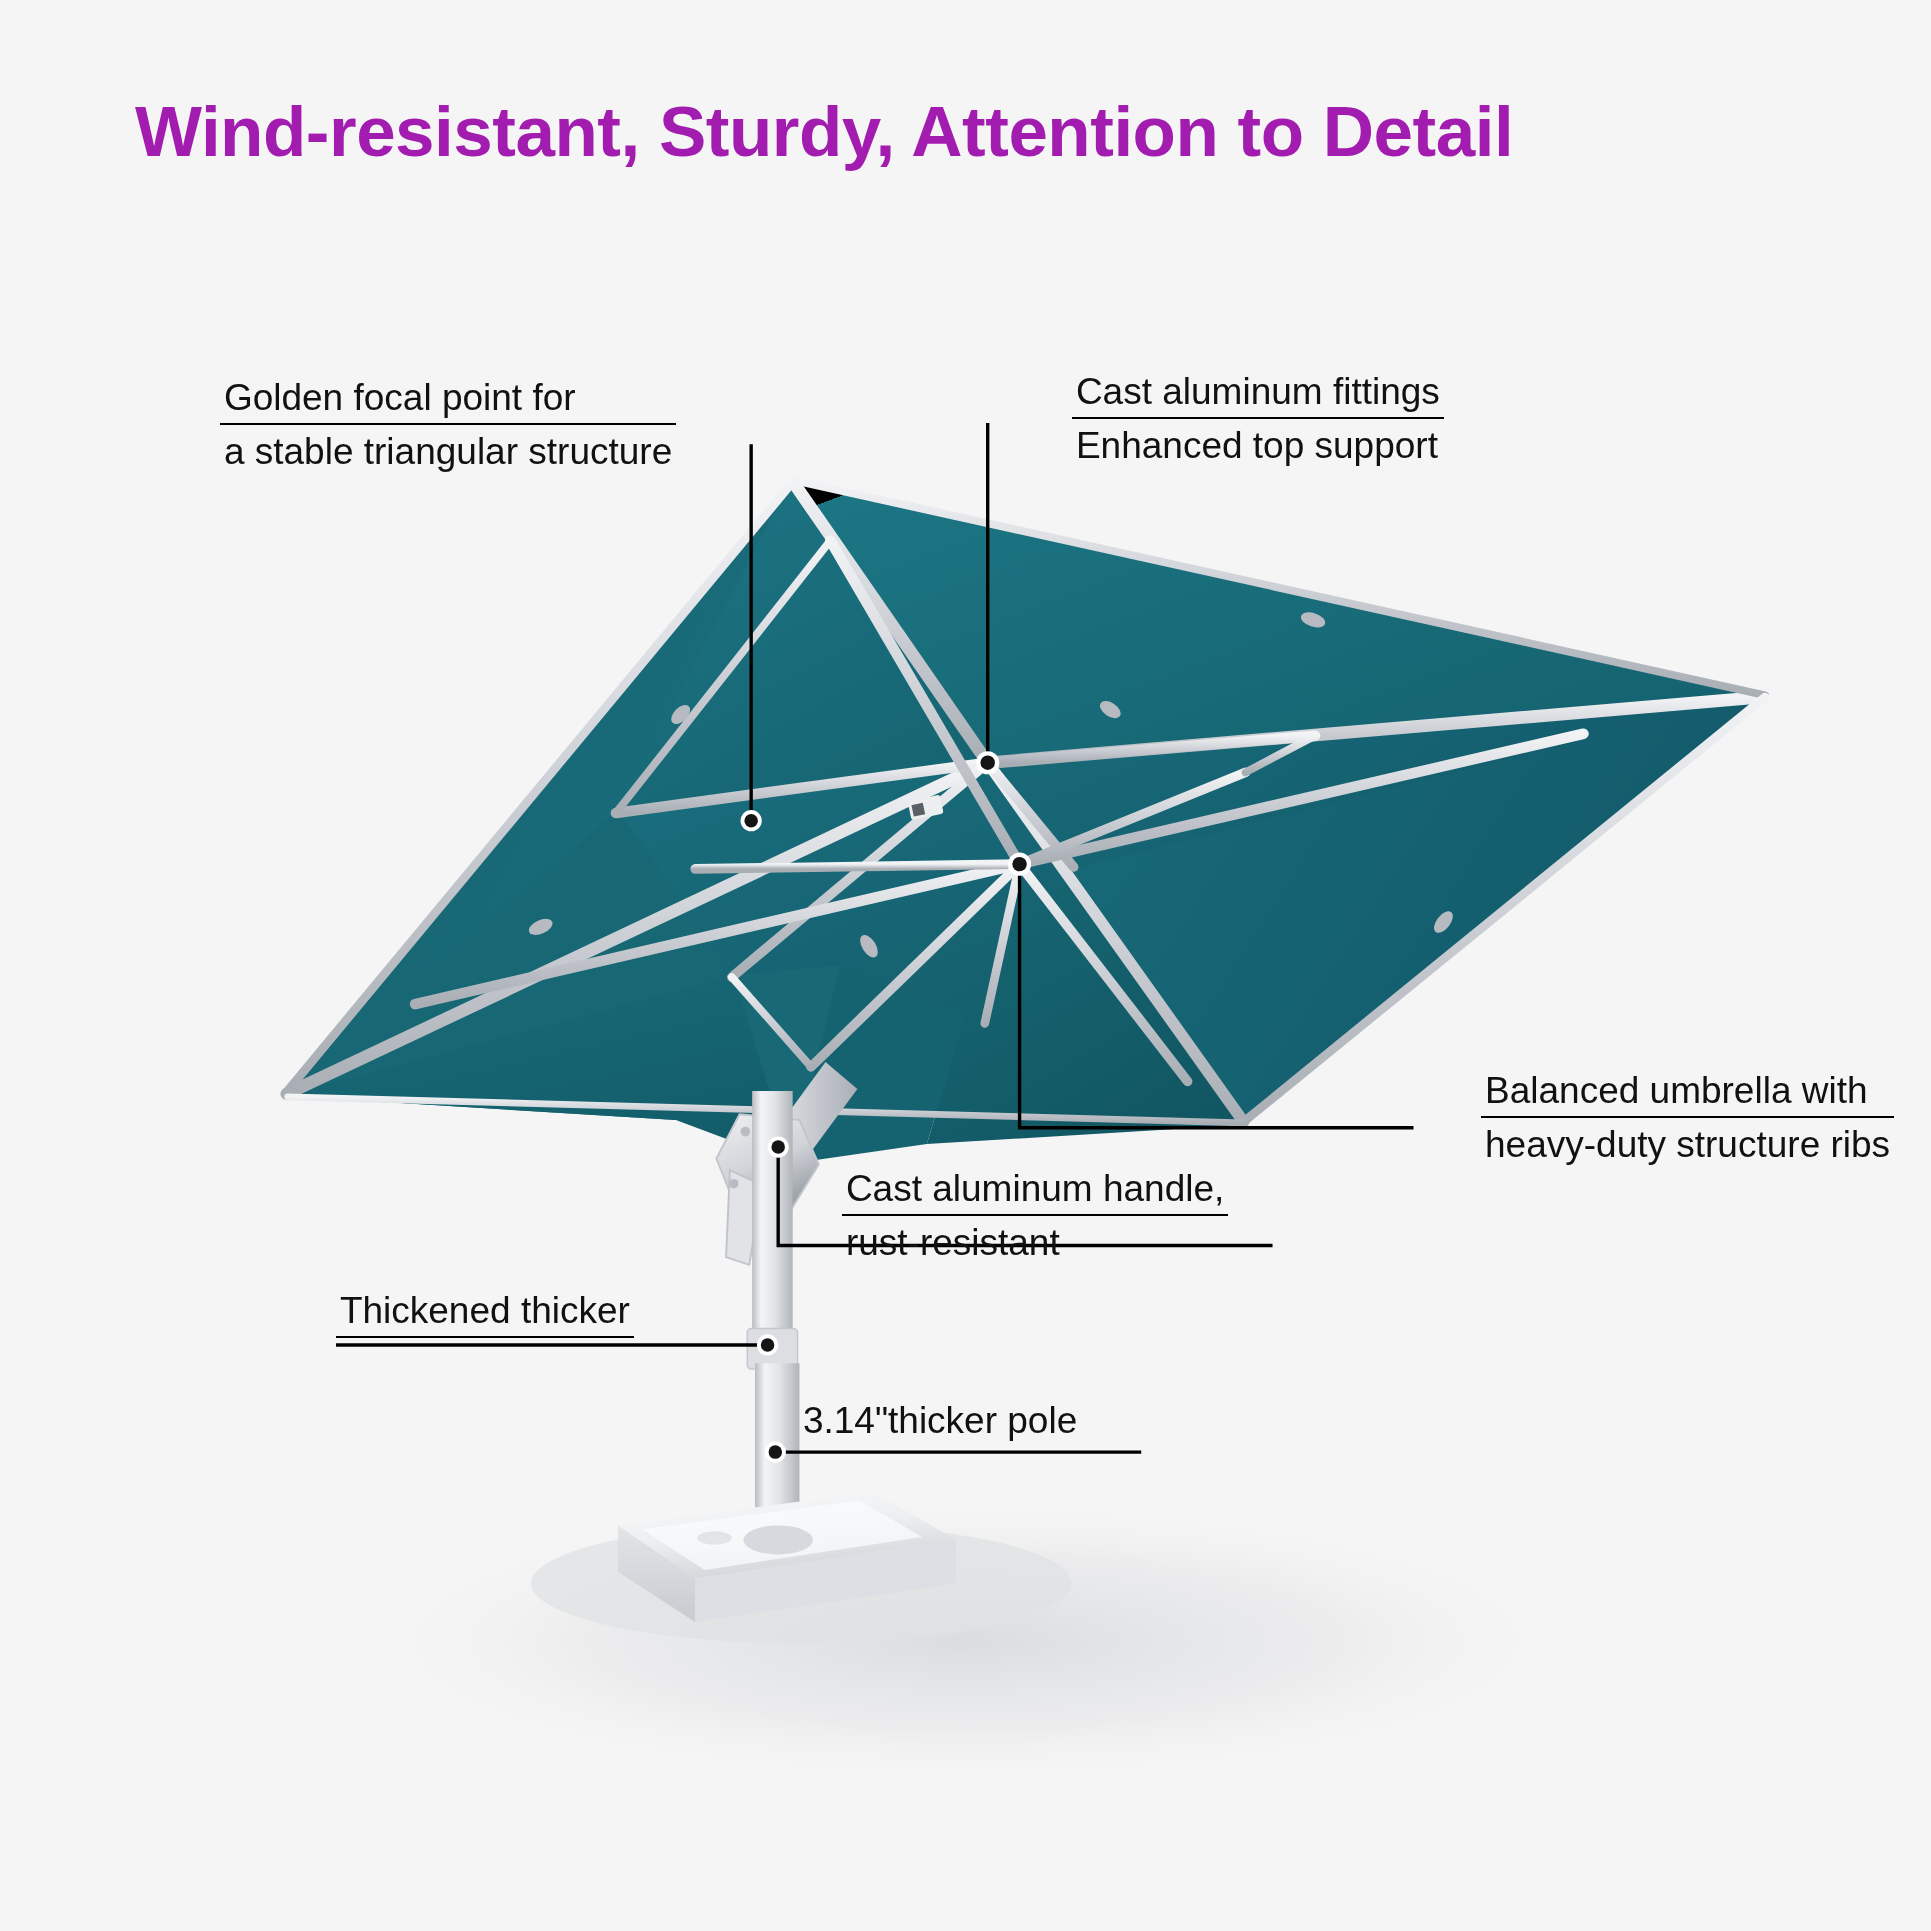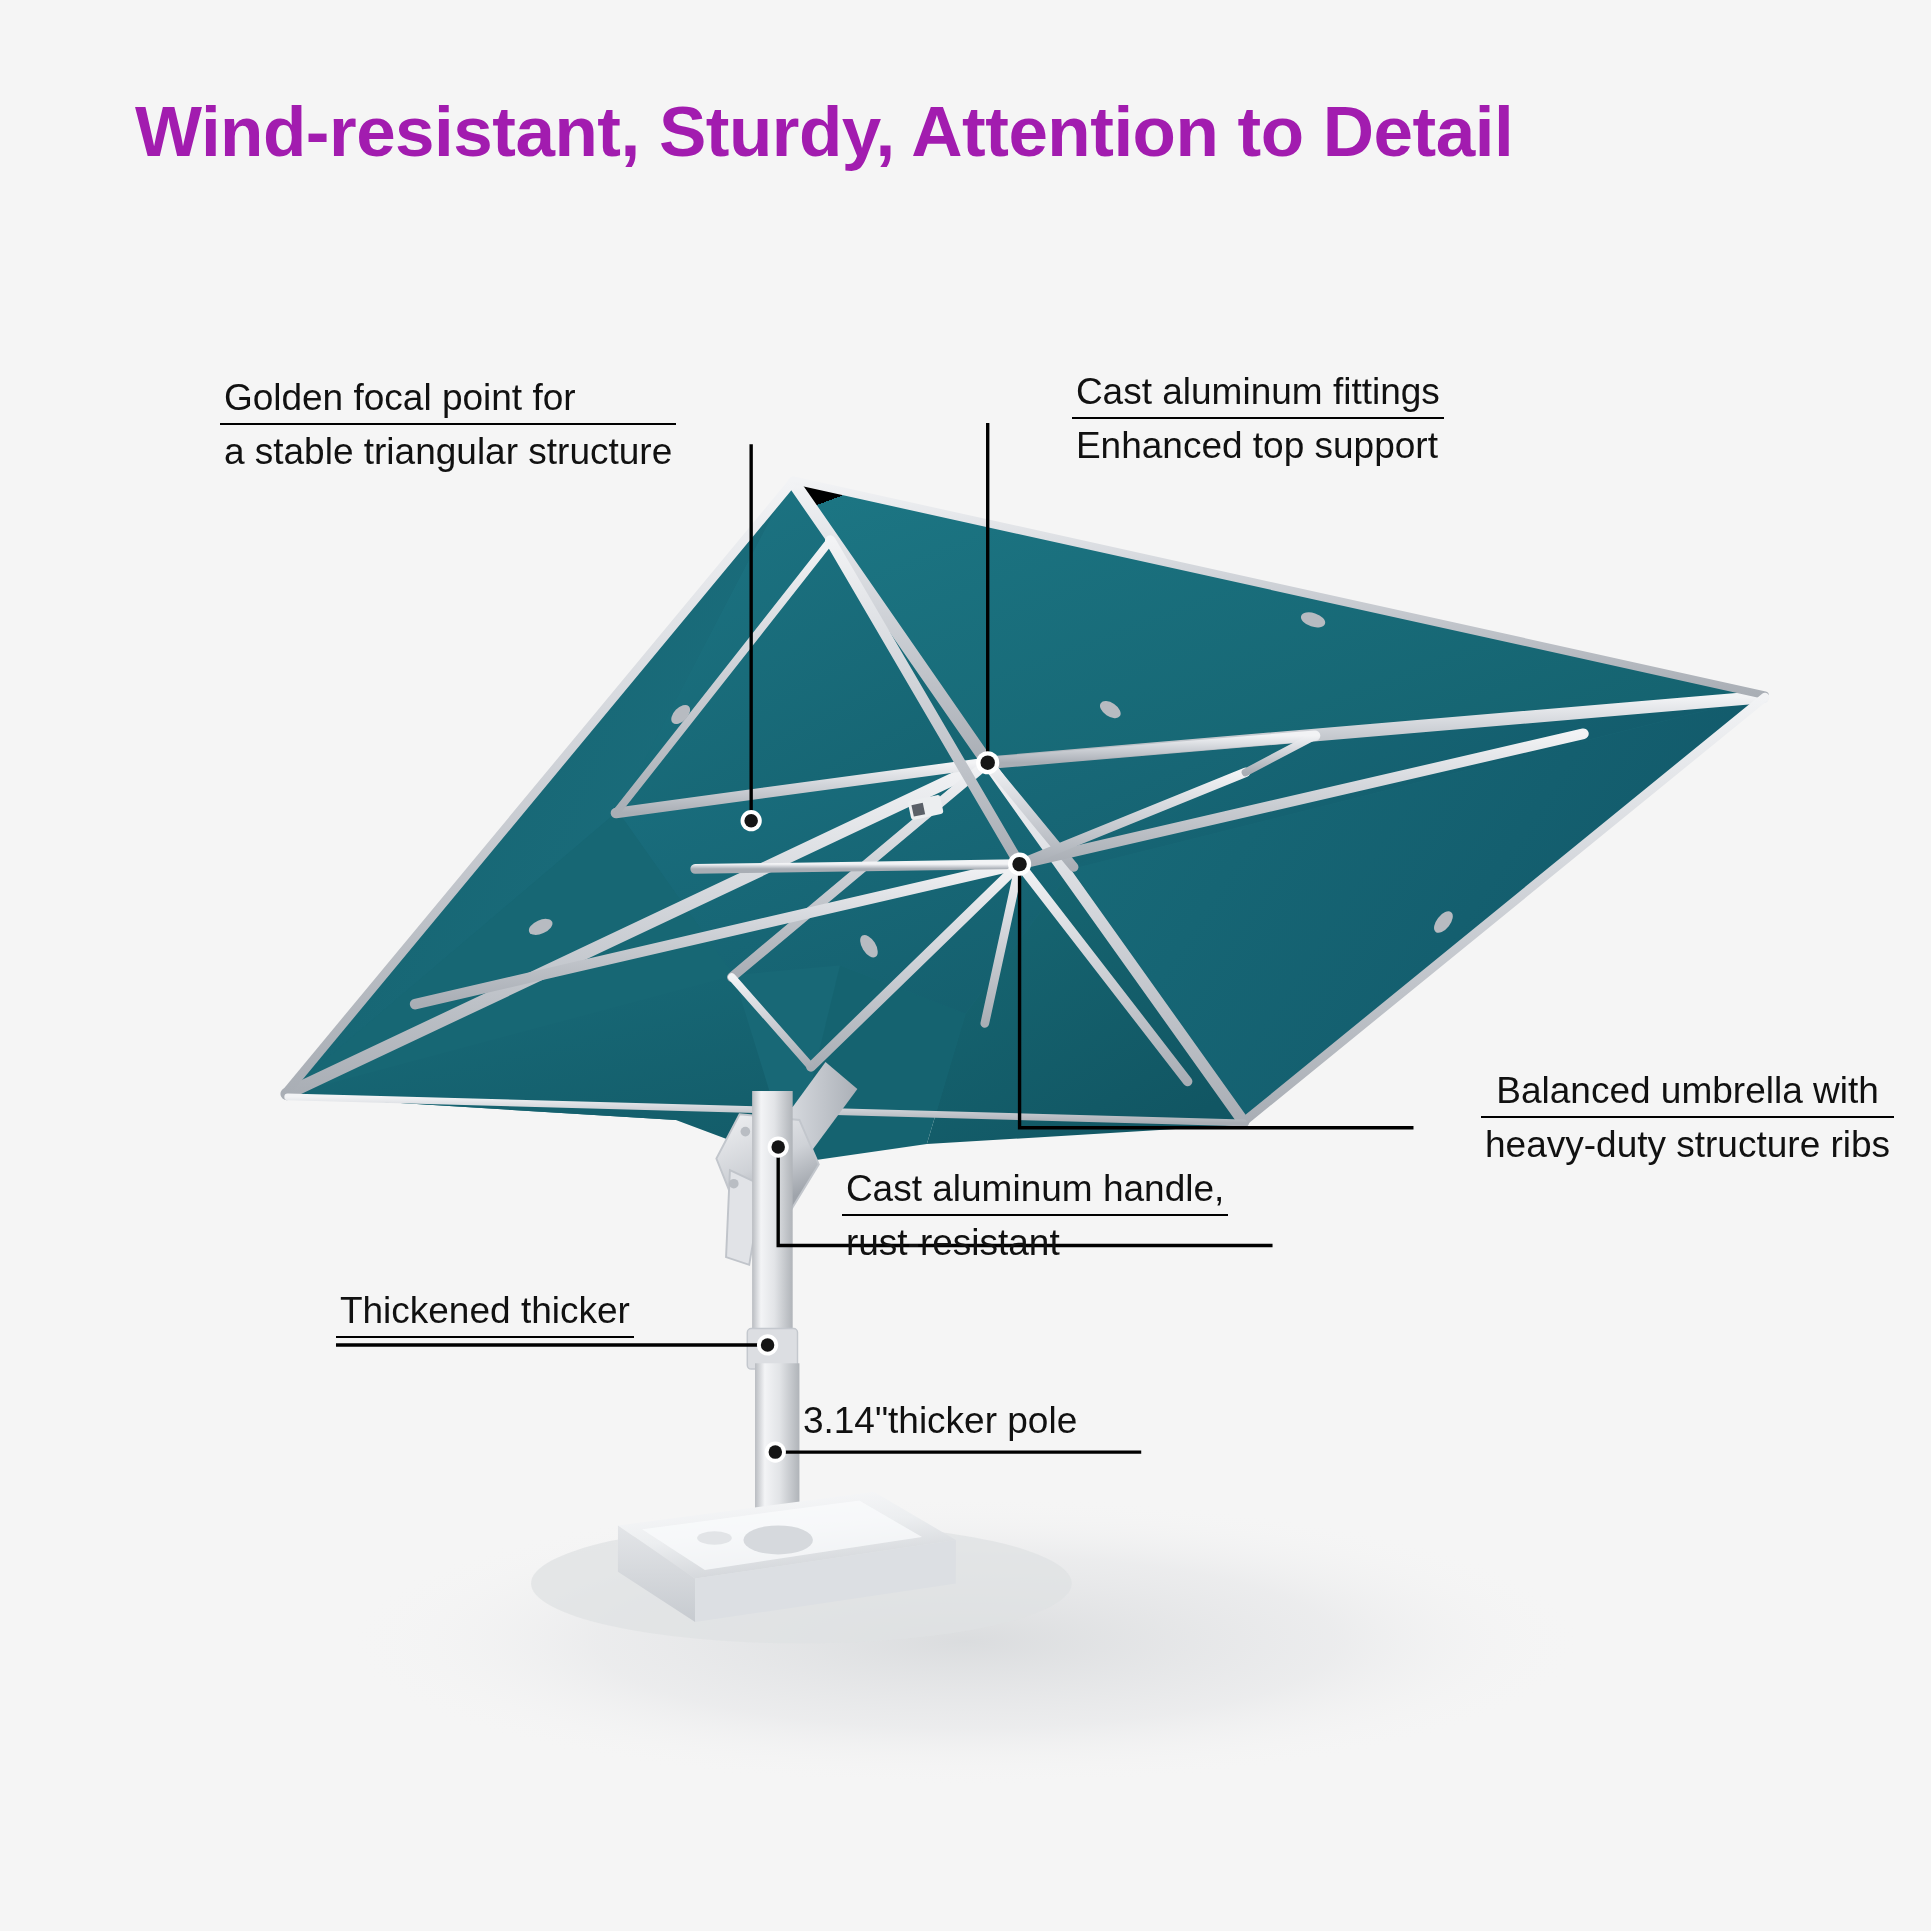--- a/index.html
+++ b/index.html
@@ -56,21 +56,21 @@
     padding: 0 3.9px 6.8px 3.9px;
   }
   .callout .line2 {
     display: block;
     padding: 8.7px 3.9px 0 3.9px;
   }
   .callout.rule .line1 {
     border-bottom: 2.9px solid #000000;
   }
   .callout.align-right {
-    text-align: center;
+    text-align: left;
   }
   .callout.single .line1 {
     border-bottom: none;
   }
 </style>
 </head>
 <body>
 
 <div id="page">
 

